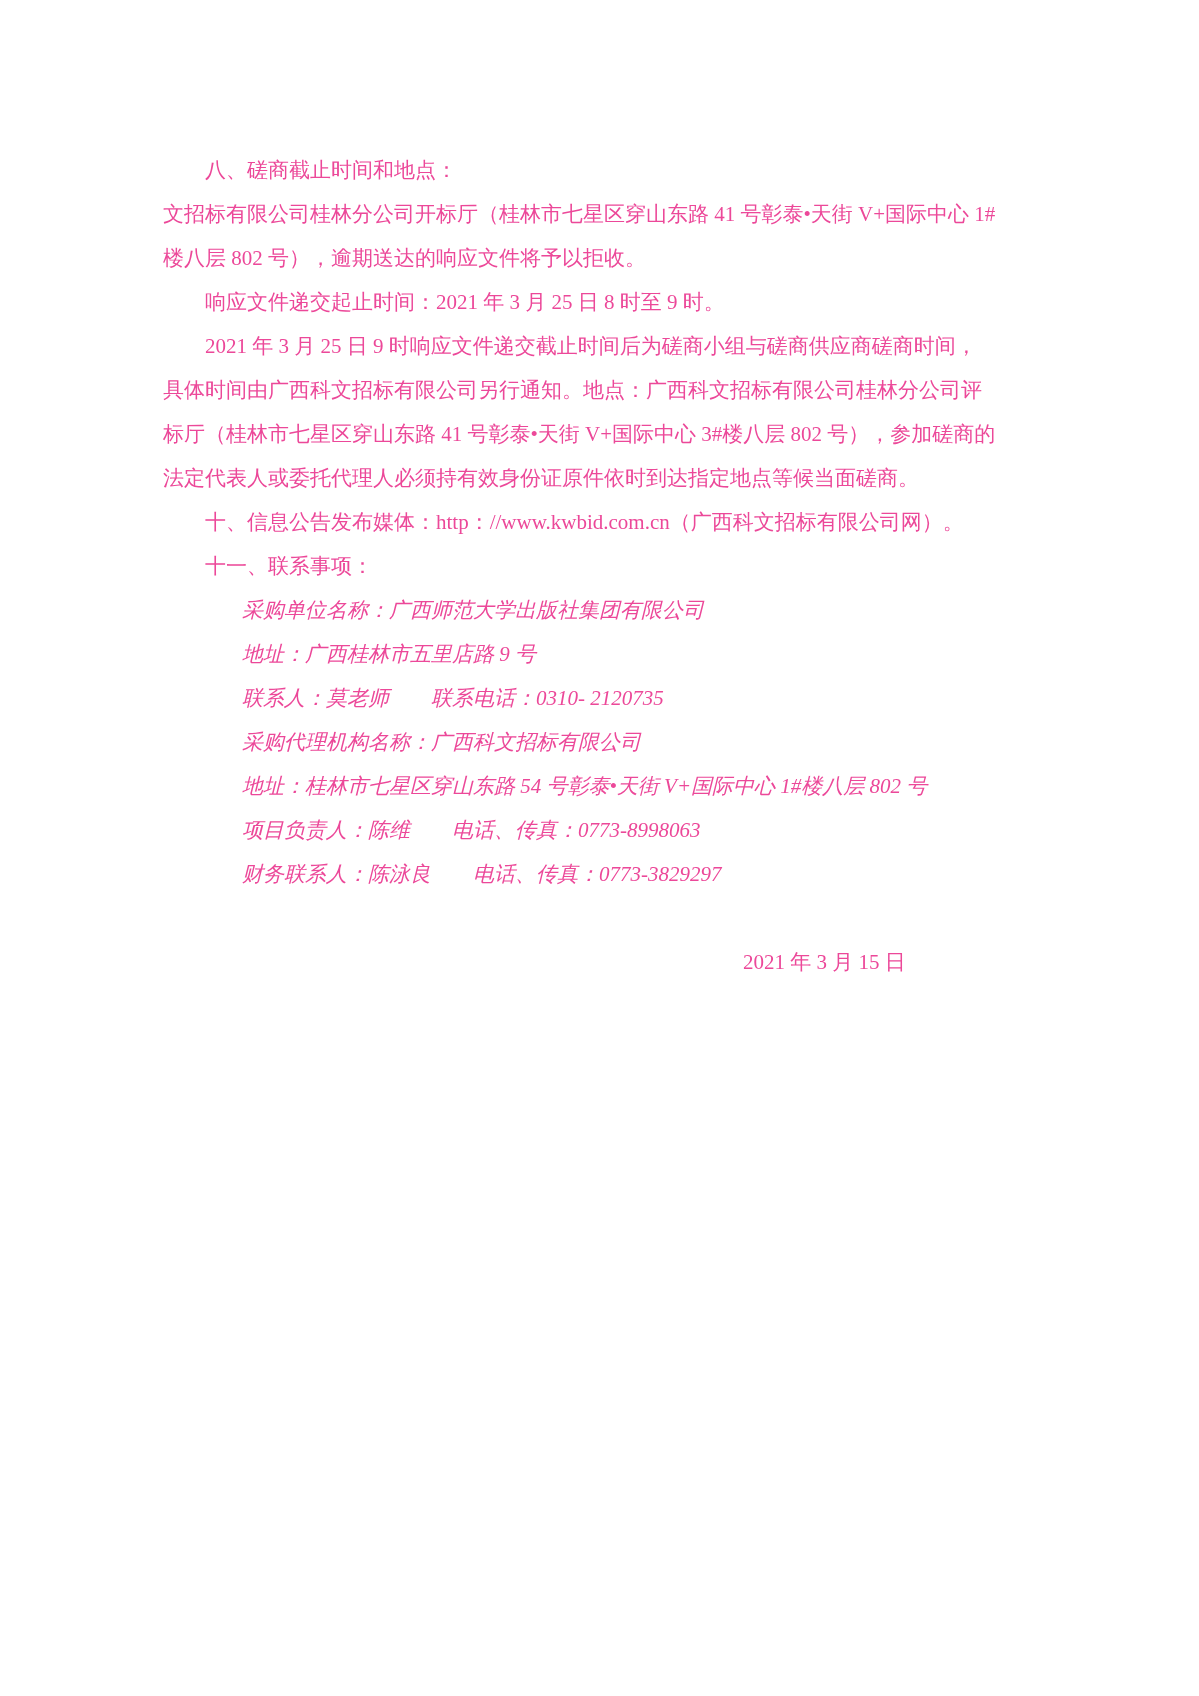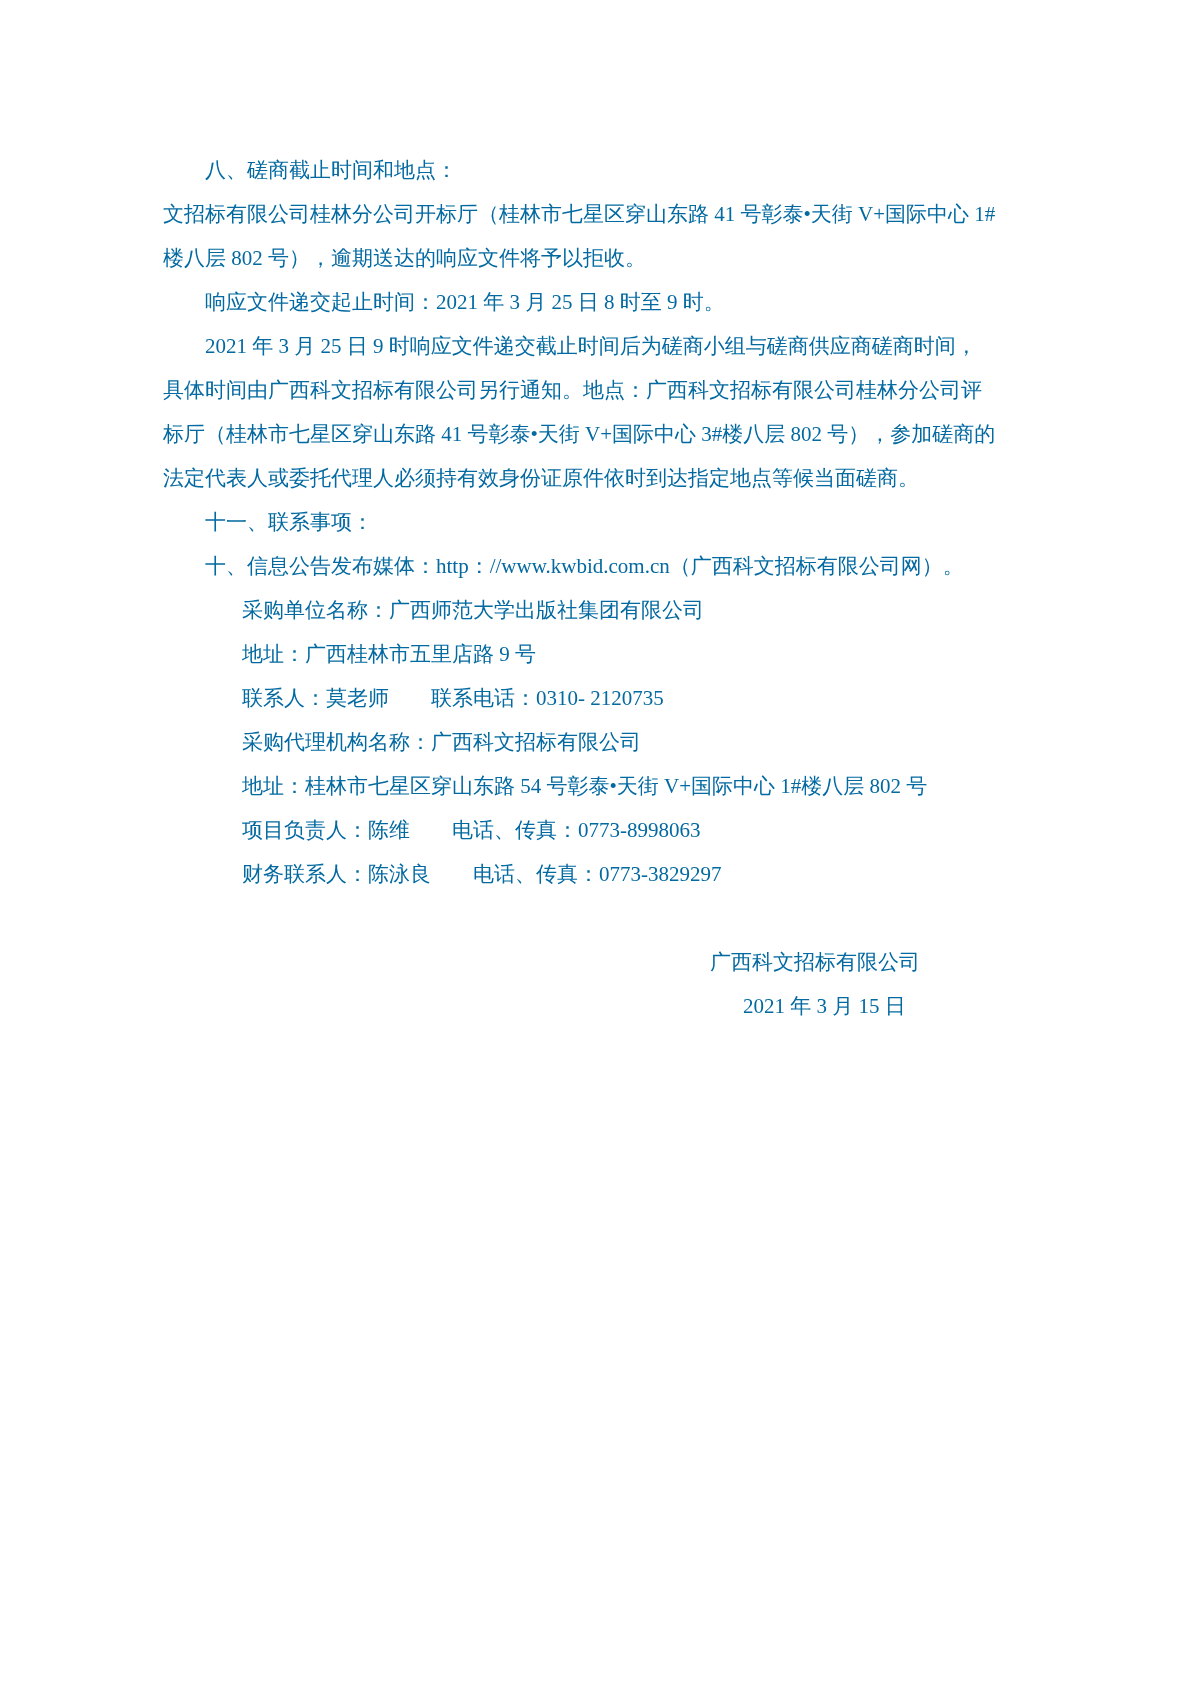--- a/index.html
+++ b/index.html
@@ -5,63 +5,62 @@
   html, body {
     margin: 0;
     padding: 0;
     background: #ffffff;
   }
   .page {
     position: relative;
     width: 1008px;
     height: 1696px;
     background: #ffffff;
-    color: #0369a1;
+    color: #ec4899;
     font-family: "Liberation Serif", "DejaVu Serif", serif;
     overflow: hidden;
   }
   .content {
     position: absolute;
     left: 163px;
     top: 148px;
     width: 880px;
     font-size: 21px;
     line-height: 44px;
   }
   .line {
     height: 44px;
     white-space: pre;
     overflow: visible;
   }
   .indent { text-indent: 42px; }   
   .flush  { text-indent: 0; }      
-  .sub    { text-indent: 79px; }   
+  .sub    { text-indent: 79px; font-style: italic; }   
   .blank  { height: 44px; }
   .sig-company { padding-left: 547px; }
   .sig-date    { padding-left: 580px; }
 </style>
 </head>
 <body>
 
 <div class="page">
   <div class="content">
     <div class="line indent">八、磋商截止时间和地点：</div>
     <div class="line flush">文招标有限公司桂林分公司开标厅（桂林市七星区穿山东路 41 号彰泰•天街 V+国际中心 1#</div>
     <div class="line flush">楼八层 802 号），逾期送达的响应文件将予以拒收。</div>
     <div class="line indent">响应文件递交起止时间：2021 年 3 月 25 日 8 时至 9 时。</div>
     <div class="line indent">2021 年 3 月 25 日 9 时响应文件递交截止时间后为磋商小组与磋商供应商磋商时间，</div>
     <div class="line flush">具体时间由广西科文招标有限公司另行通知。地点：广西科文招标有限公司桂林分公司评</div>
     <div class="line flush">标厅（桂林市七星区穿山东路 41 号彰泰•天街 V+国际中心 3#楼八层 802 号），参加磋商的</div>
     <div class="line flush">法定代表人或委托代理人必须持有效身份证原件依时到达指定地点等候当面磋商。</div>
+    <div class="line indent">十、信息公告发布媒体：http：//www.kwbid.com.cn（广西科文招标有限公司网）。</div>
     <div class="line indent">十一、联系事项：</div>
-    <div class="line indent">十、信息公告发布媒体：http：//www.kwbid.com.cn（广西科文招标有限公司网）。</div>
     <div class="line sub">采购单位名称：广西师范大学出版社集团有限公司</div>
     <div class="line sub">地址：广西桂林市五里店路 9 号</div>
     <div class="line sub">联系人：莫老师　　联系电话：0310- 2120735</div>
     <div class="line sub">采购代理机构名称：广西科文招标有限公司</div>
     <div class="line sub">地址：桂林市七星区穿山东路 54 号彰泰•天街 V+国际中心 1#楼八层 802 号</div>
     <div class="line sub">项目负责人：陈维　　电话、传真：0773-8998063</div>
     <div class="line sub">财务联系人：陈泳良　　电话、传真：0773-3829297</div>
     <div class="line blank"></div>
-    <div class="line sig-company">广西科文招标有限公司</div>
     <div class="line sig-date">2021 年 3 月 15 日</div>
   </div>
 </div>
 
 </body></html>

